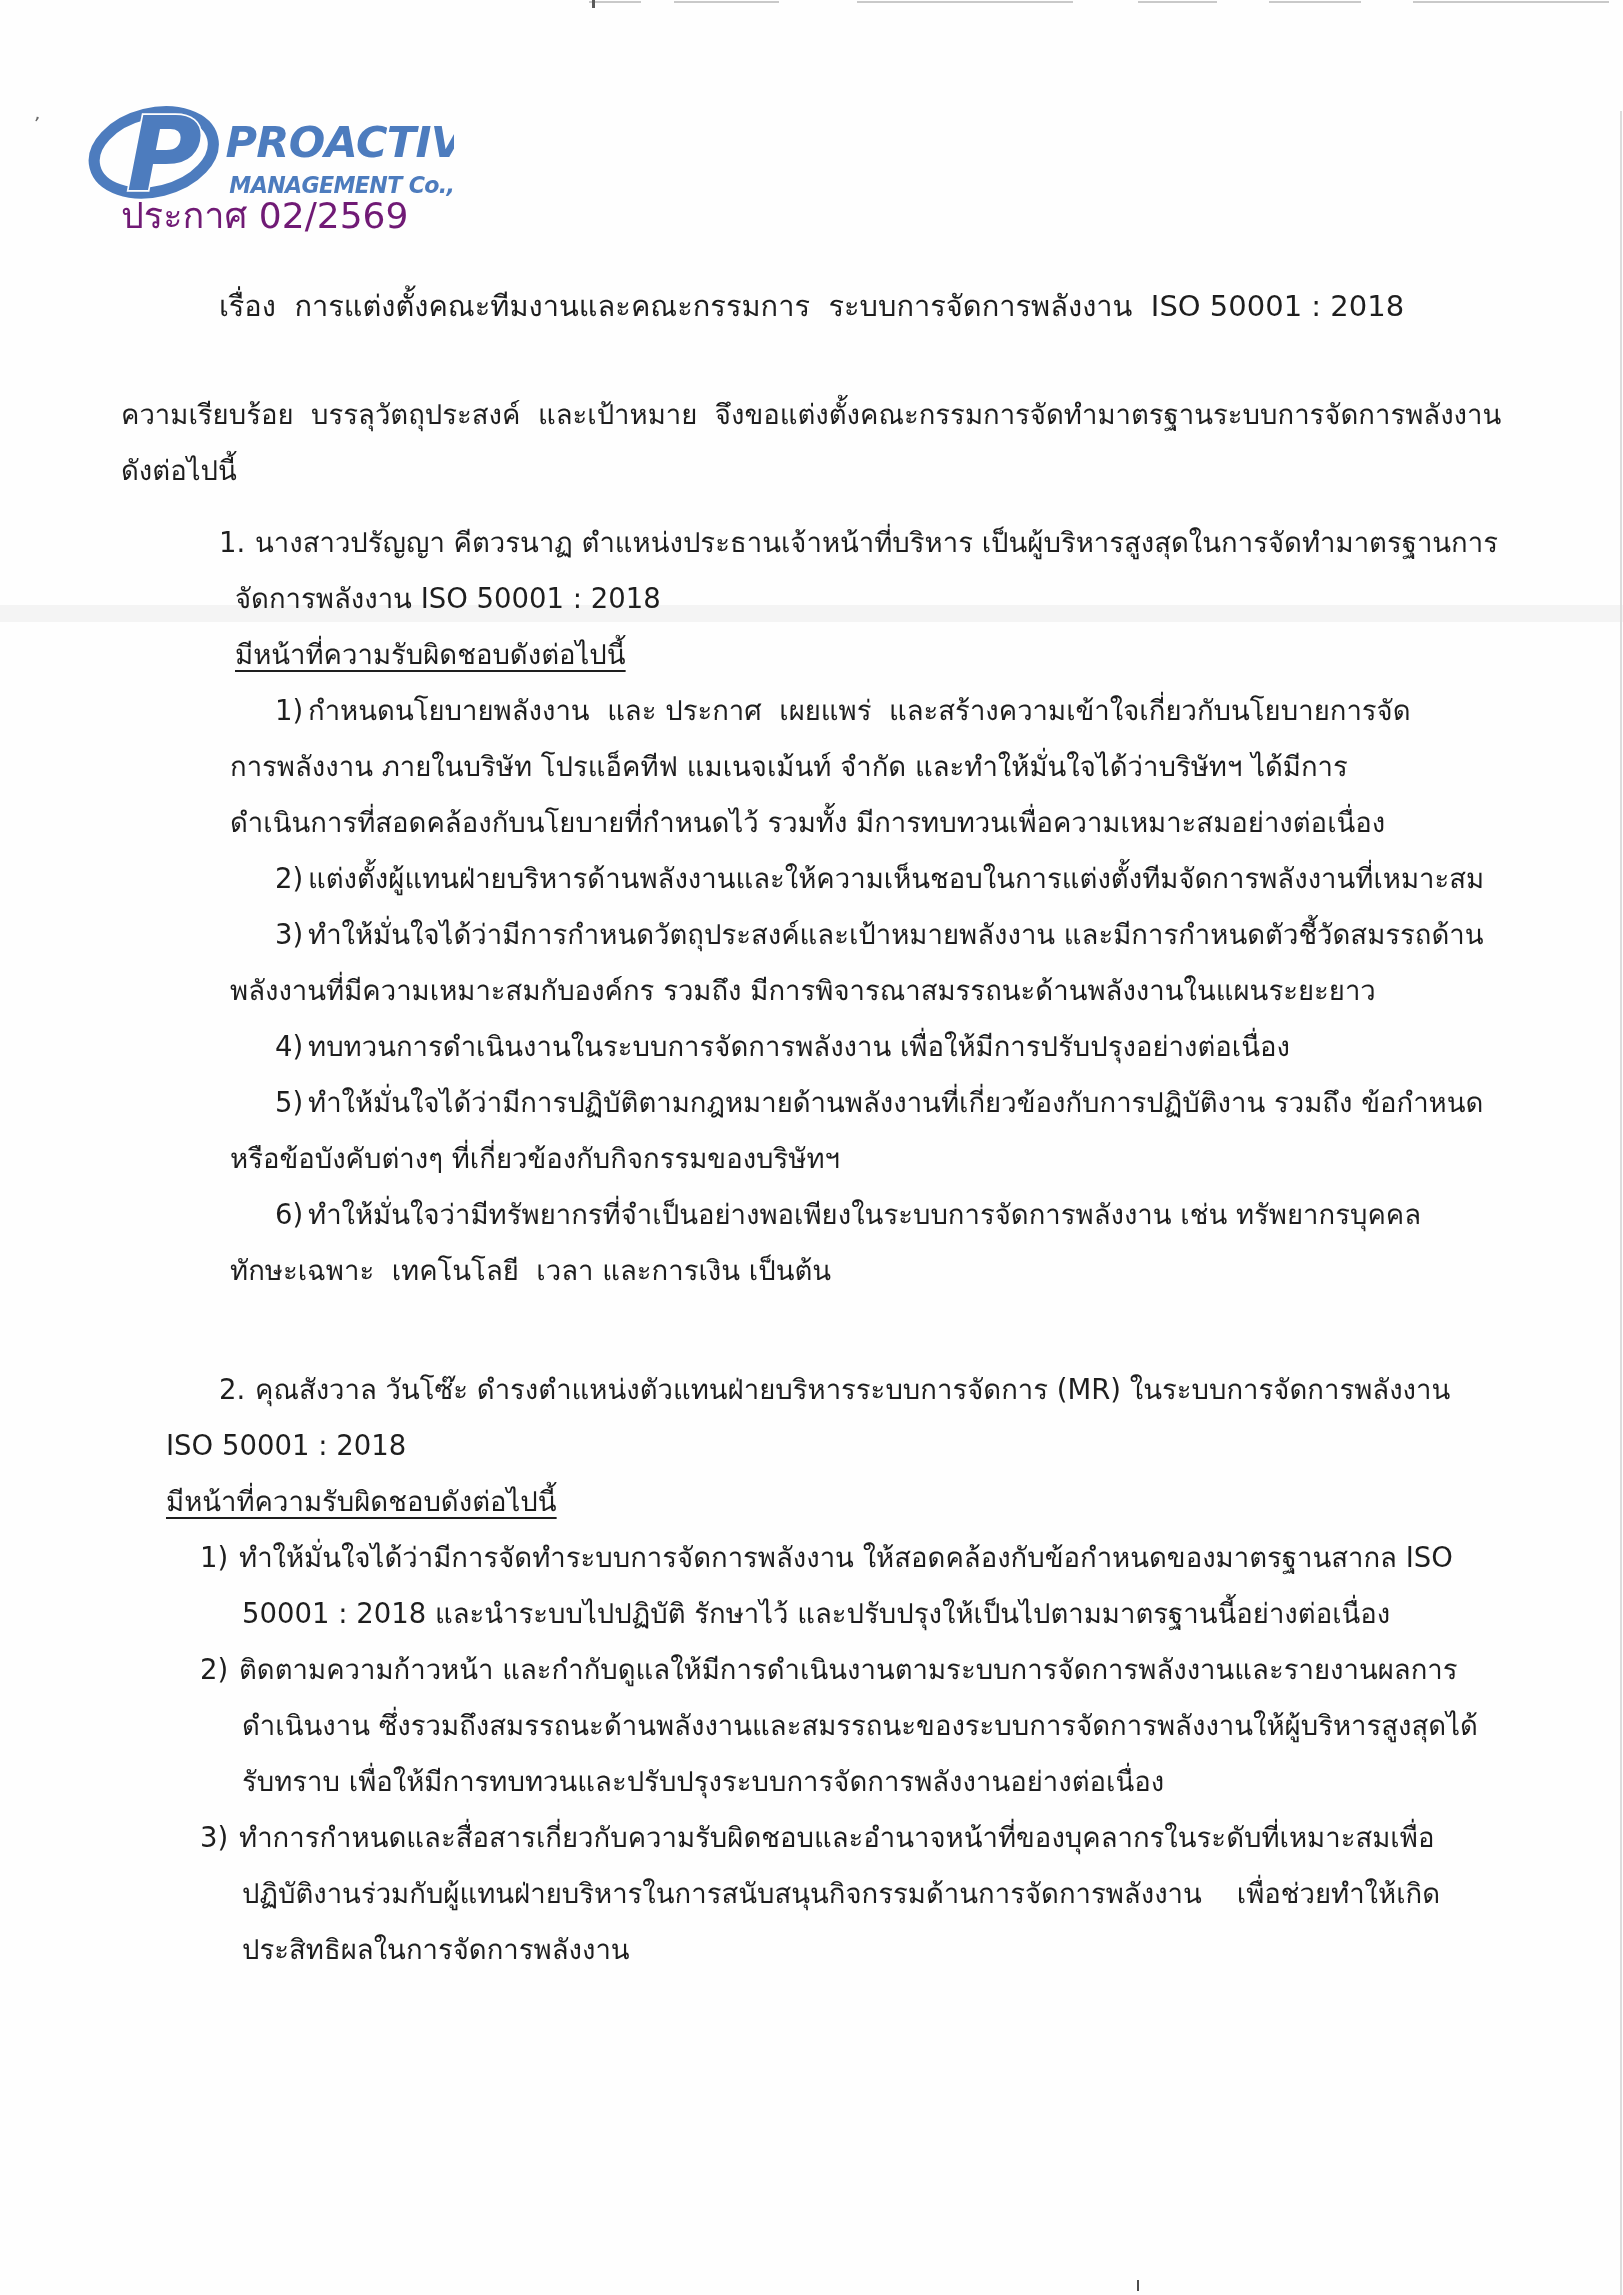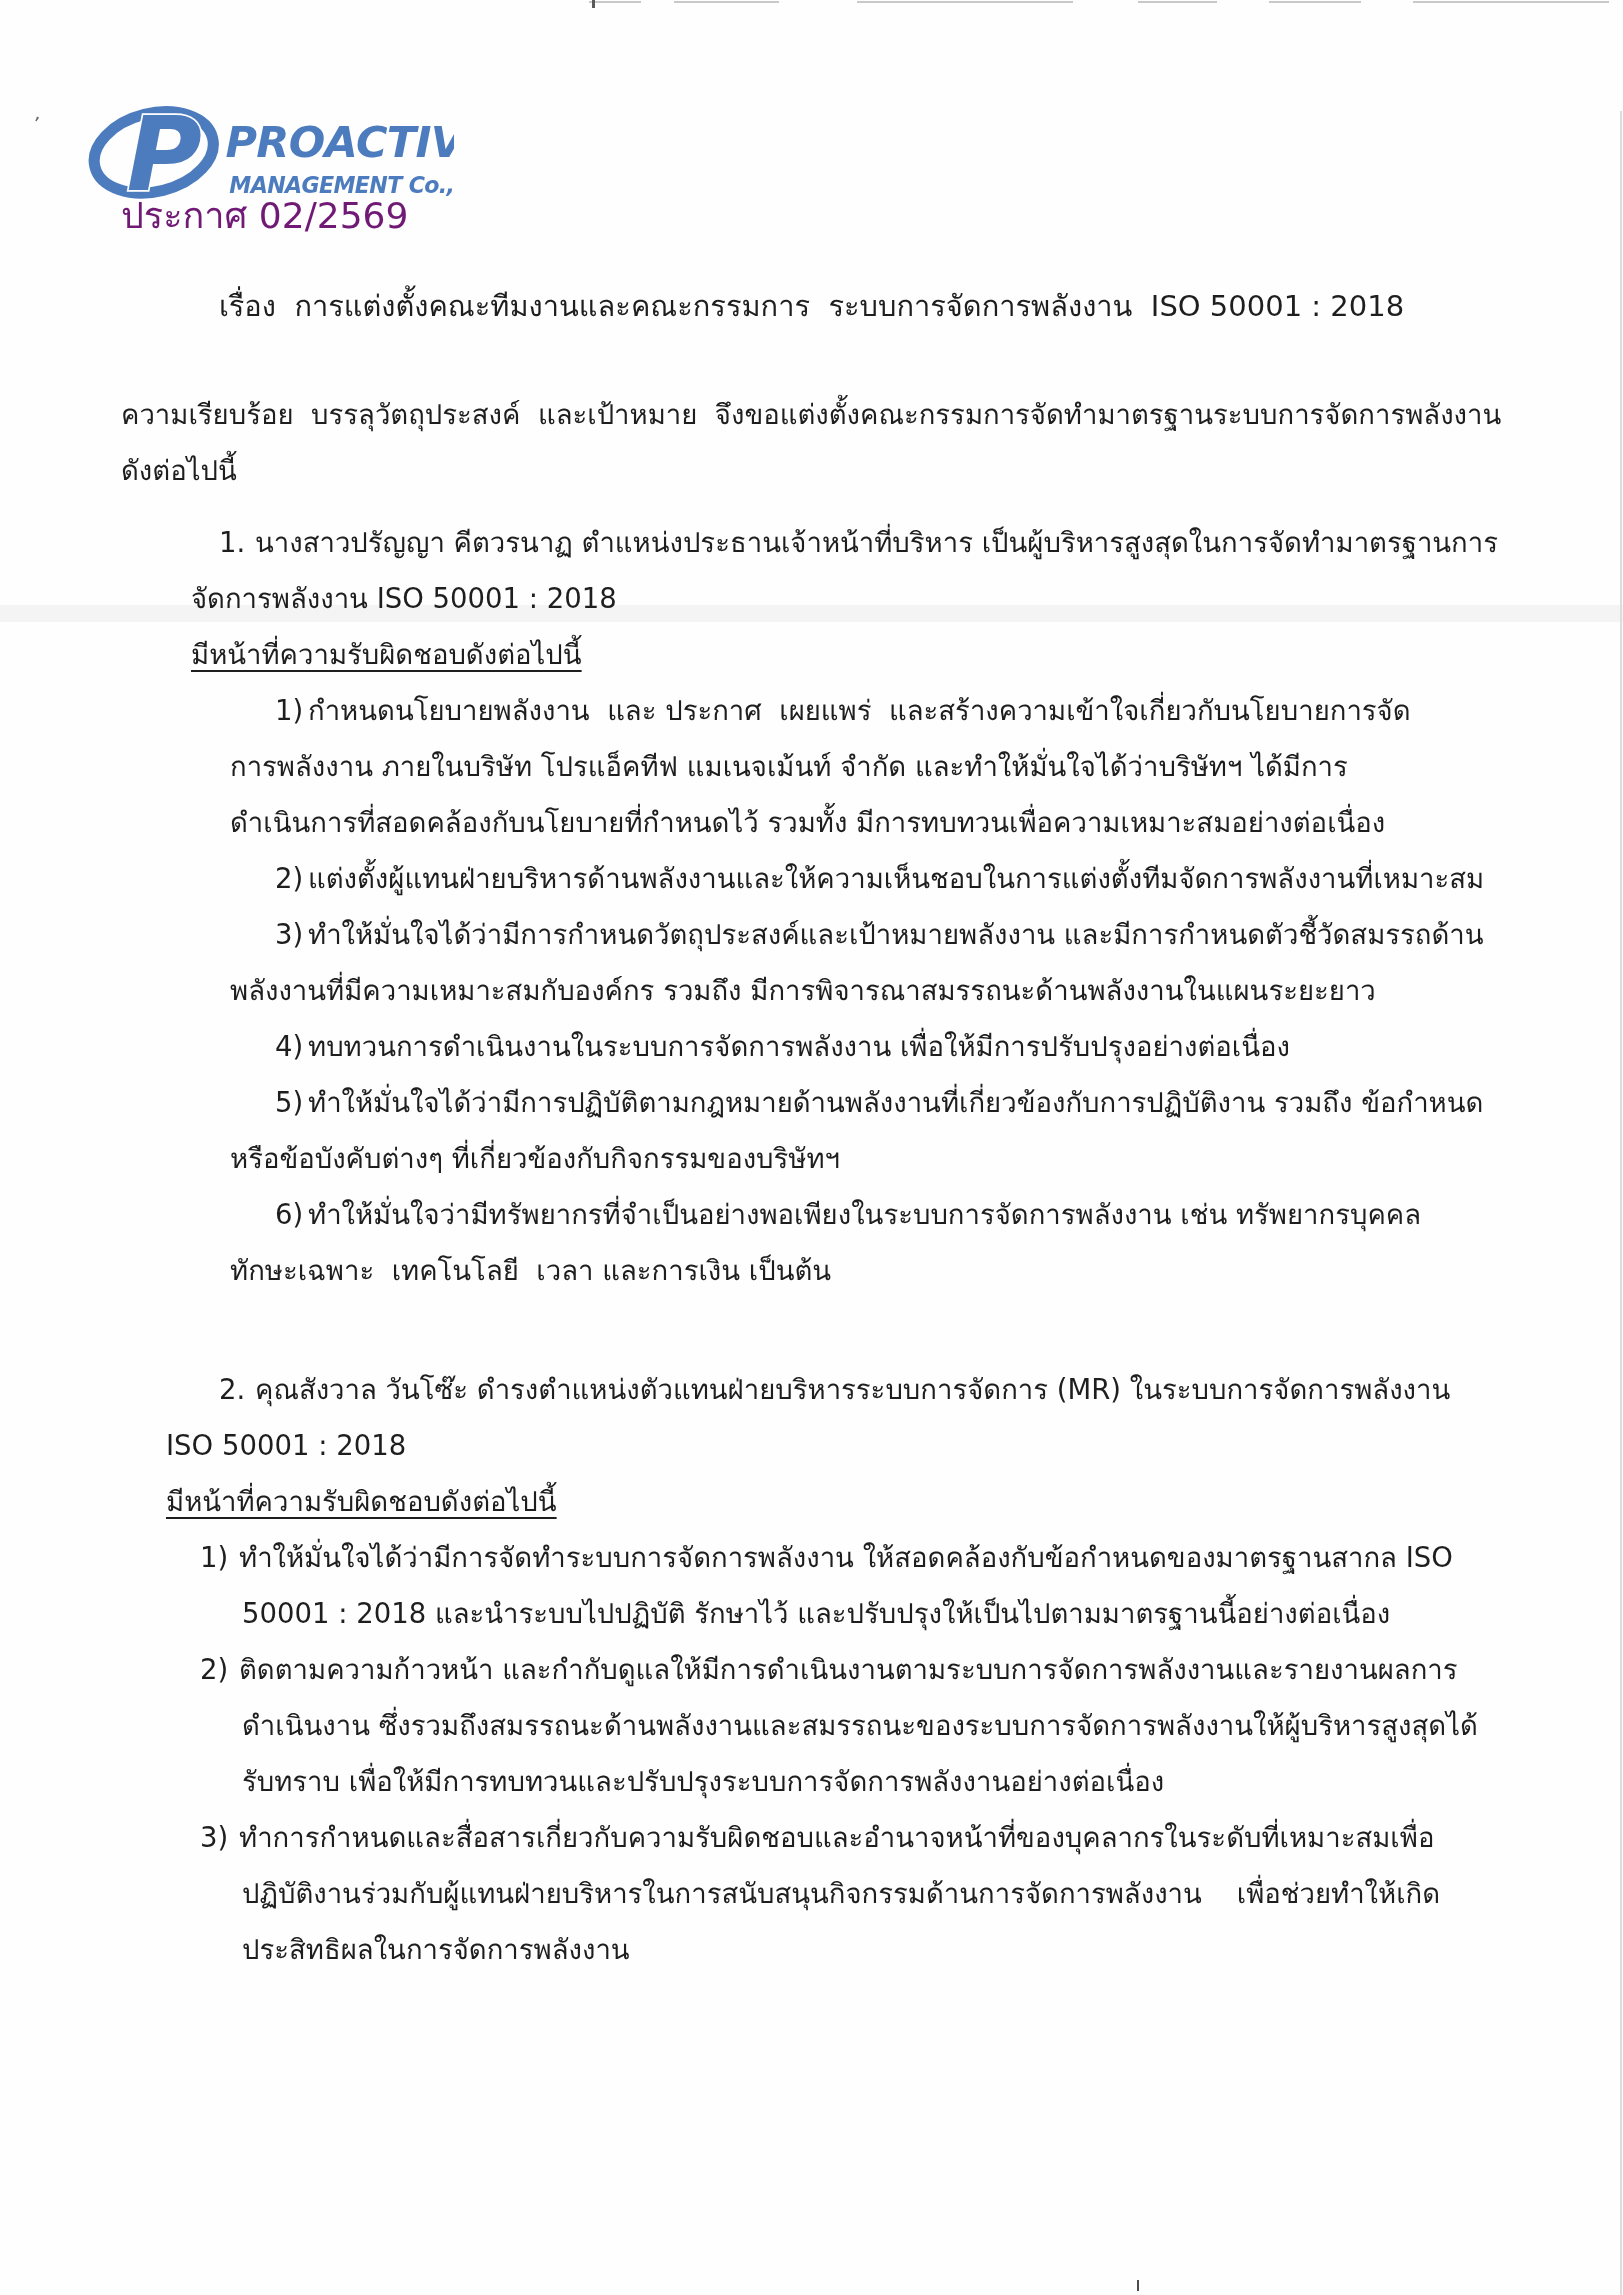--- a/index.html
+++ b/index.html
@@ -43,21 +43,21 @@
     text-align: center;
     font-size: 29px;
     line-height: 43px;
     margin: 14px auto 58px auto;
   }
   .first-indent { text-indent: 108px; }
 
   
   .item-row { display: flex; margin-left: 98px; }
   .item-num { flex: none; width: 36px; }
-  .cont-1 { margin-left: 70px; }   
+  .cont-1 { margin-left: 114px; }   
   .cont-2 { margin-left: 45px; }   
   .duty-heading { text-decoration: underline; text-underline-offset: 5.9px; text-decoration-thickness: 2px; }
 
   
   .drow-1 { display: flex; margin-left: 154px; }  
   .dnum-1 { flex: none; width: 33px; }
   .dwrap-1 { margin-left: 109px; }                
 
   
   .drow-2 { display: flex; margin-left: 79px; }  

